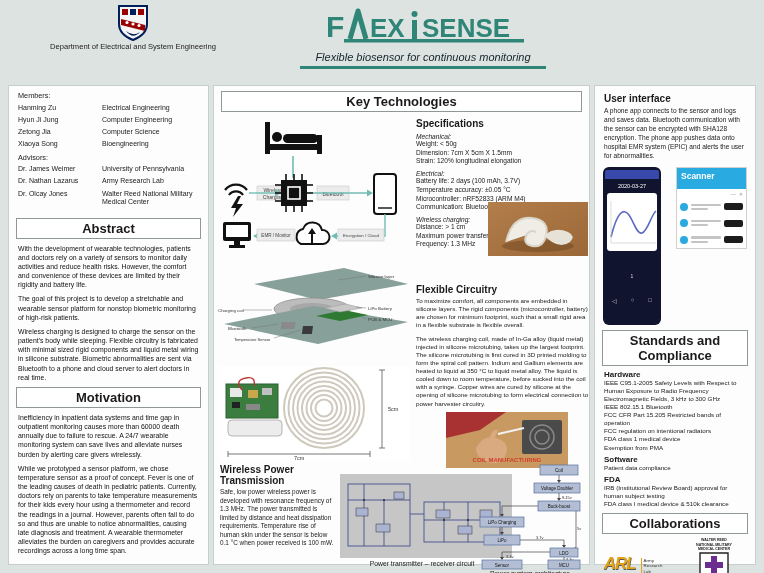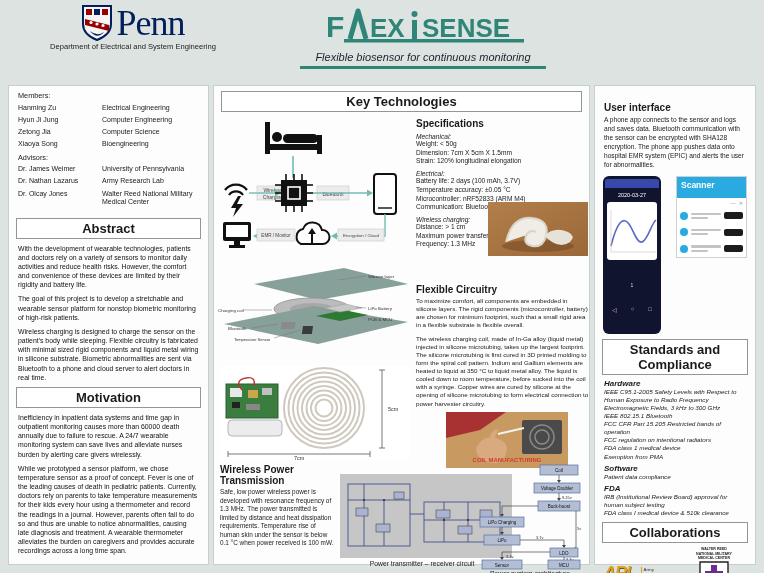--- a/index.html
+++ b/index.html
@@ -43,39 +43,39 @@
   .flexcirc .fc-para{font-size:6.25px;line-height:1.3;margin:2px 0 5px 0;}
   .mfg-photo{position:absolute;left:232px;top:296px;}
   .wpt{position:absolute;left:6px;top:348px;width:114px;}
   .wpt-body{font-size:6.4px;line-height:1.33;margin-top:2px;}
   .schematic{position:absolute;left:126px;top:358px;}
   .flowchart{position:absolute;left:264px;top:348px;}
   .cap{position:absolute;font-size:6.8px;color:#222;text-align:center;}
   .cap-circuit{left:118px;top:444px;width:180px;}
   .cap-arch{left:258px;top:454px;width:116px;}
   
-  .ui-h{font-weight:bold;font-size:10px;margin:16px 9px 2px 9px;}
+  .ui-h{font-weight:bold;font-size:10px;margin:7px 9px 2px 9px;}
   .ui-body{font-size:6.6px;line-height:1.38;margin:0 9px;}
   .shots{display:flex;gap:15px;margin:6px 8px 4px 8px;align-items:flex-start;}
   .phone{width:58px;height:158px;background:#10142e;border-radius:6px;padding:3px 2px;box-sizing:border-box;}
   .phone-top{height:9px;background:#3949ab;border-radius:2px 2px 0 0;}
   .phone-date{color:#fff;font-size:5.5px;text-align:center;margin:4px 0;}
   .chartcard{background:#fff;border-radius:3px;margin:0 2px;height:58px;}
   .phone-num{color:#ddd;font-size:5px;text-align:center;margin-top:22px;}
   .phone-nav{display:flex;justify-content:space-around;color:#cfcfcf;font-size:6px;margin-top:18px;}
   .scanner{width:92px;background:#fff;border:1px solid #d0d0d0;}
   .scan-hd{background:#29ABE2;color:#fff;font-weight:bold;font-size:8.5px;padding:3px 4px 8px 4px;}
   .scan-sub{display:flex;justify-content:flex-end;gap:3px;color:#999;font-size:5px;padding:2px 3px;}
   .srow{display:flex;align-items:center;gap:3px;padding:3px 3px;}
   .sdot{width:8px;height:8px;border-radius:50%;background:#29ABE2;flex:none;}
   .sbars{flex:1;}
   .sbar{height:2.2px;background:#c4c4c4;border-radius:1px;margin:2px 0;}
   .sbar.short{width:55%;}
   .sbtn{width:19px;height:7px;background:#1c1c1c;border-radius:2px;flex:none;}
-  .std-body{margin:0 9px;font-style:italic;}
+  .std-body{margin:0 9px;}
   .std-label{font-weight:bold;font-size:8px;margin-top:3px;}
   .std-item{font-size:6.25px;line-height:1.3;}
   .collab{display:grid;grid-template-columns:72px 78px;gap:2px 6px;margin:4px 6px;align-items:center;justify-content:center;}
   .arl-box{display:flex;align-items:flex-end;gap:5px;justify-content:center;}
   .arl-abbr{font-size:17px;font-weight:bold;font-style:italic;color:#E0A117;letter-spacing:-1px;
     text-shadow:0.5px 0.5px 0 #555;}
   .arl-lines{border-left:1.5px solid #E0A117;padding-left:2px;font-size:4.4px;line-height:1.2;color:#333;}
   .wr-box{text-align:center;}
   .wr-line{font-size:3.6px;font-weight:bold;color:#222;line-height:1.25;}
   .lblbox{fill:#ececec;stroke:#c9c9c9;stroke-width:0.6;}
@@ -99,21 +99,20 @@
           <path d="M1 1 h28 v18 c0 9 -9 14 -14 16 c-5 -2 -14 -7 -14 -16 Z" fill="#f5f5f5" stroke="#011F5B" stroke-width="2"></path>
           <rect x="4" y="4" width="6" height="6" fill="#990000"></rect>
           <rect x="12" y="4" width="6" height="6" fill="#011F5B"></rect>
           <rect x="20" y="4" width="6" height="6" fill="#990000"></rect>
           <polygon points="3,14 27,20 27,26 3,20" fill="#990000"></polygon>
           <circle cx="9" cy="17.5" r="1.6" fill="#fff"></circle>
           <circle cx="15" cy="19" r="1.6" fill="#fff"></circle>
           <circle cx="21" cy="20.5" r="1.6" fill="#fff"></circle>
           <path d="M8 26 q7 6 14 1 q-7 8 -14 -1Z" fill="#011F5B"></path>
         </svg>
-        <span class="penn-word">Penn</span>
       </div>
       <div class="dept">Department of Electrical and System Engineering</div>
     </div>
 
     <div class="flexi-block">
       <svg width="230" height="40" viewBox="0 0 230 40">
         <text x="18" y="31" font-size="30" font-weight="bold" fill="#2F8577">F</text>
         <path d="M42 33 L50 5 L58 33" fill="none" stroke="#2F8577" stroke-width="5" stroke-linejoin="round"></path>
         <text x="62" y="31" font-size="26" font-weight="bold" fill="#2F8577">EX</text>
         <rect x="104" y="14" width="5" height="19" fill="#2F8577"></rect>

